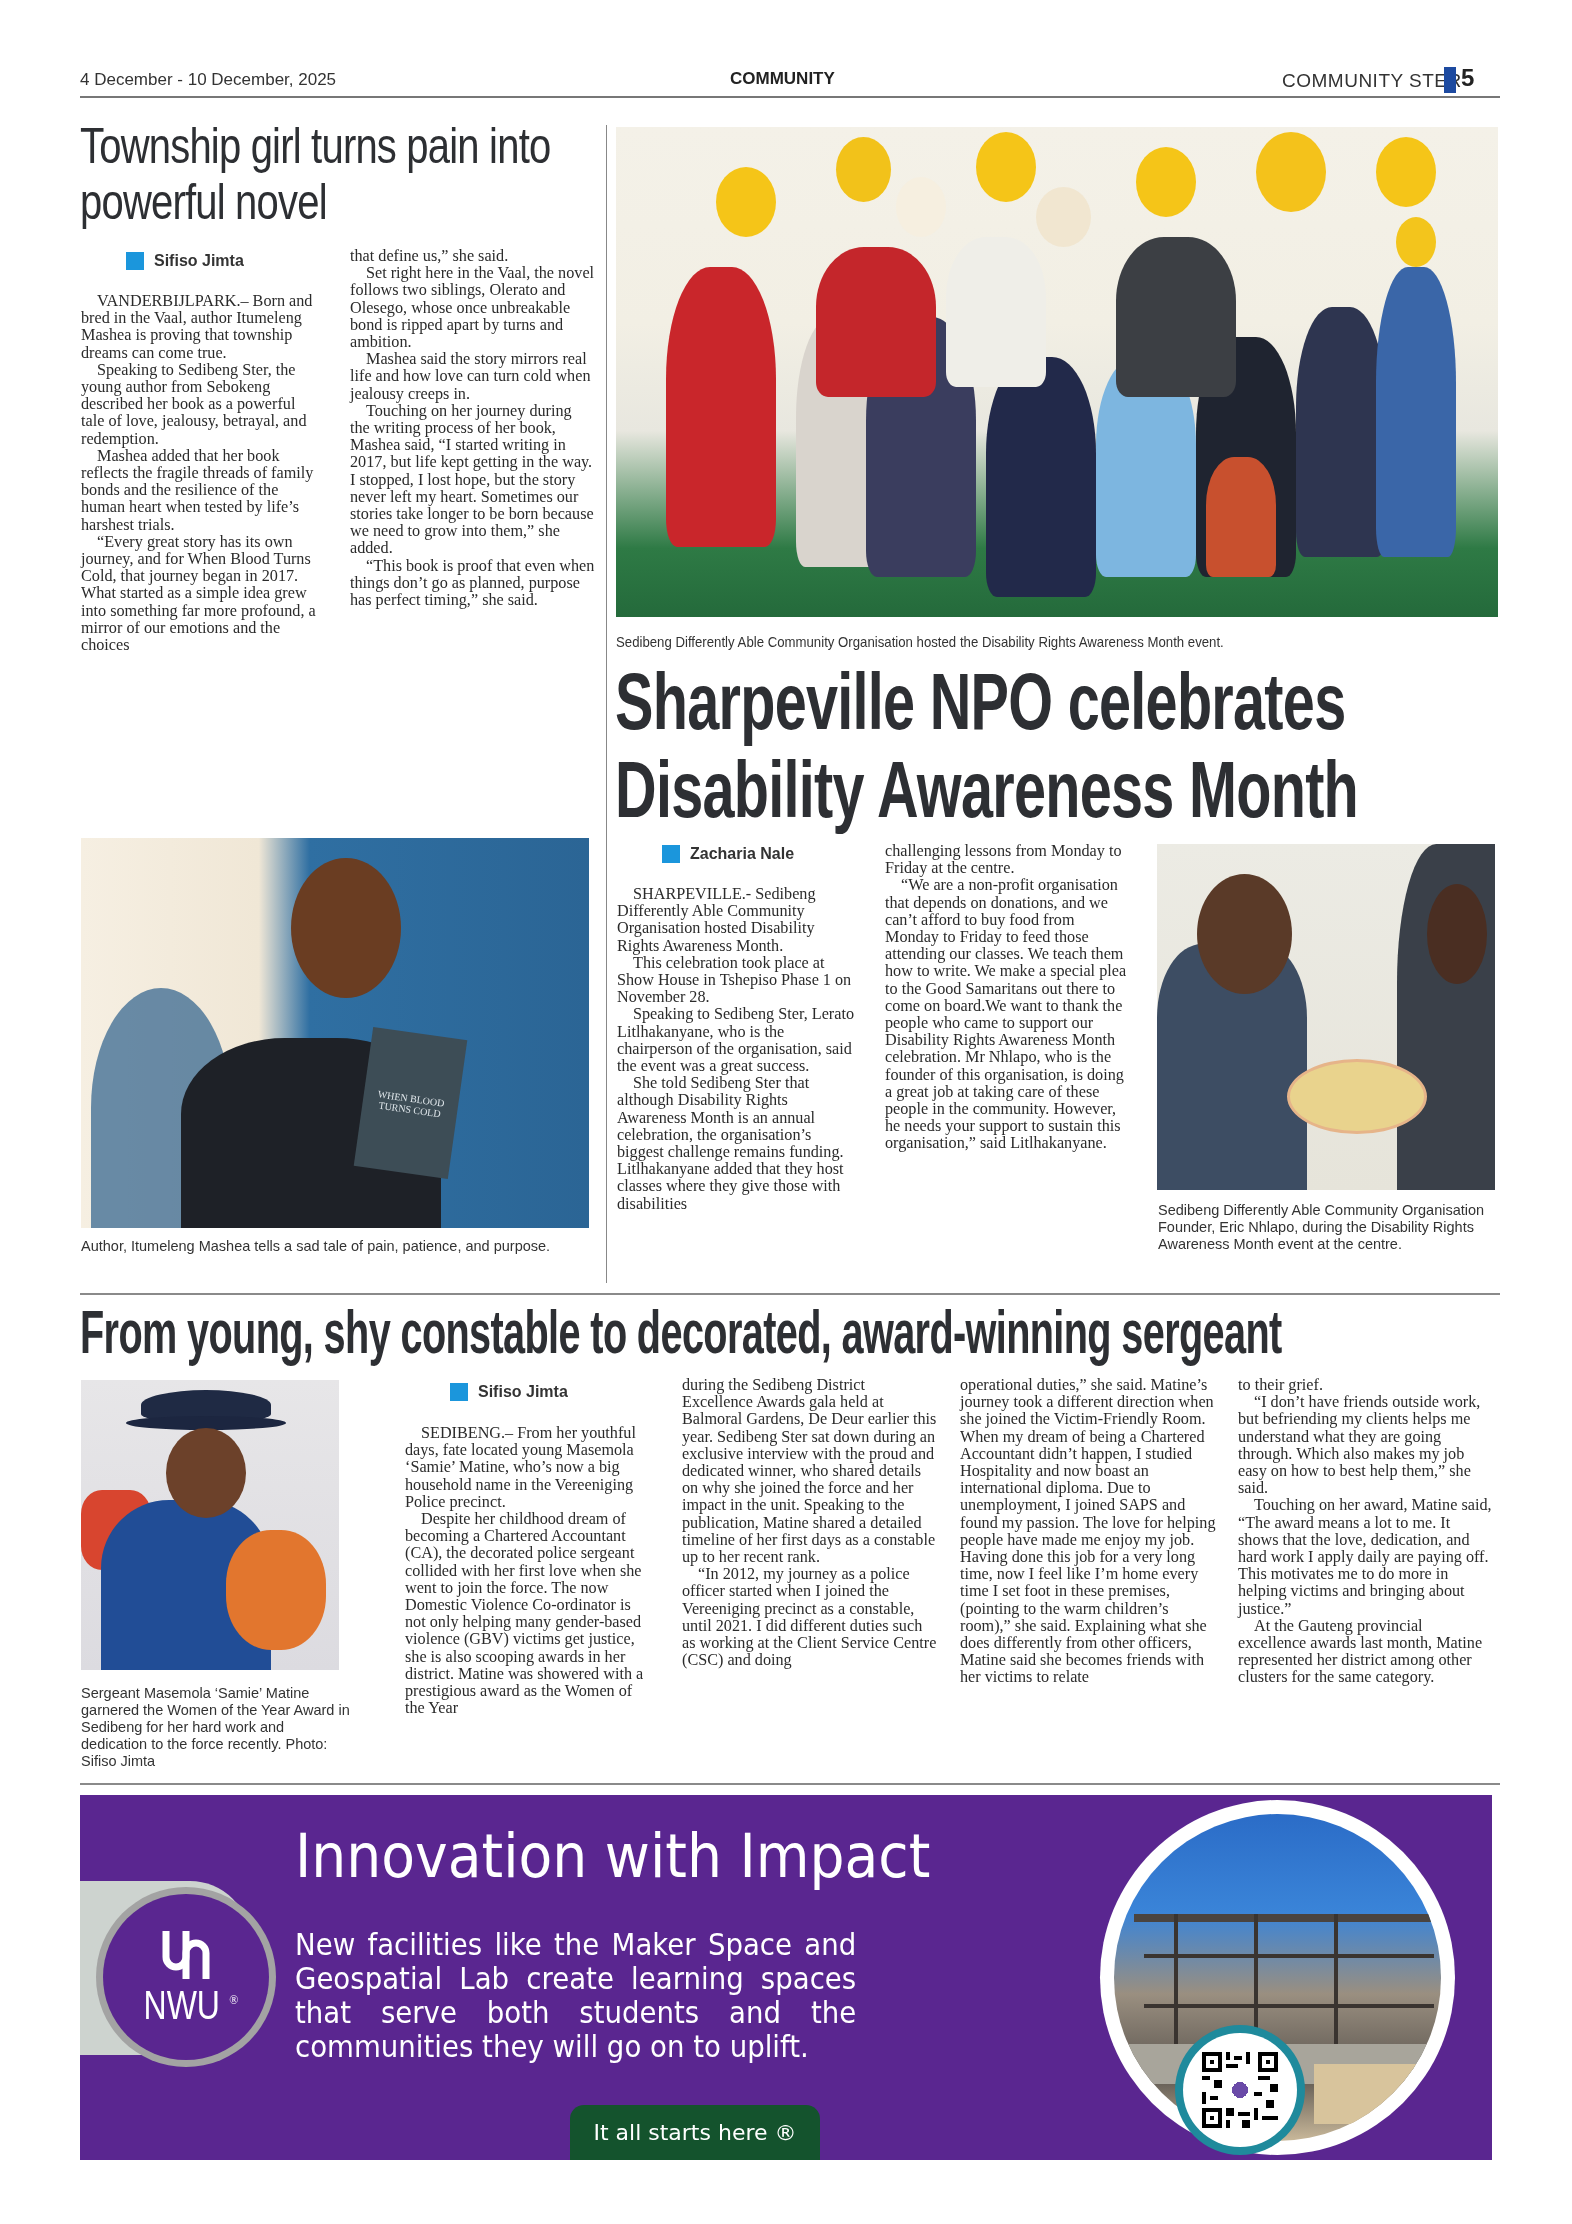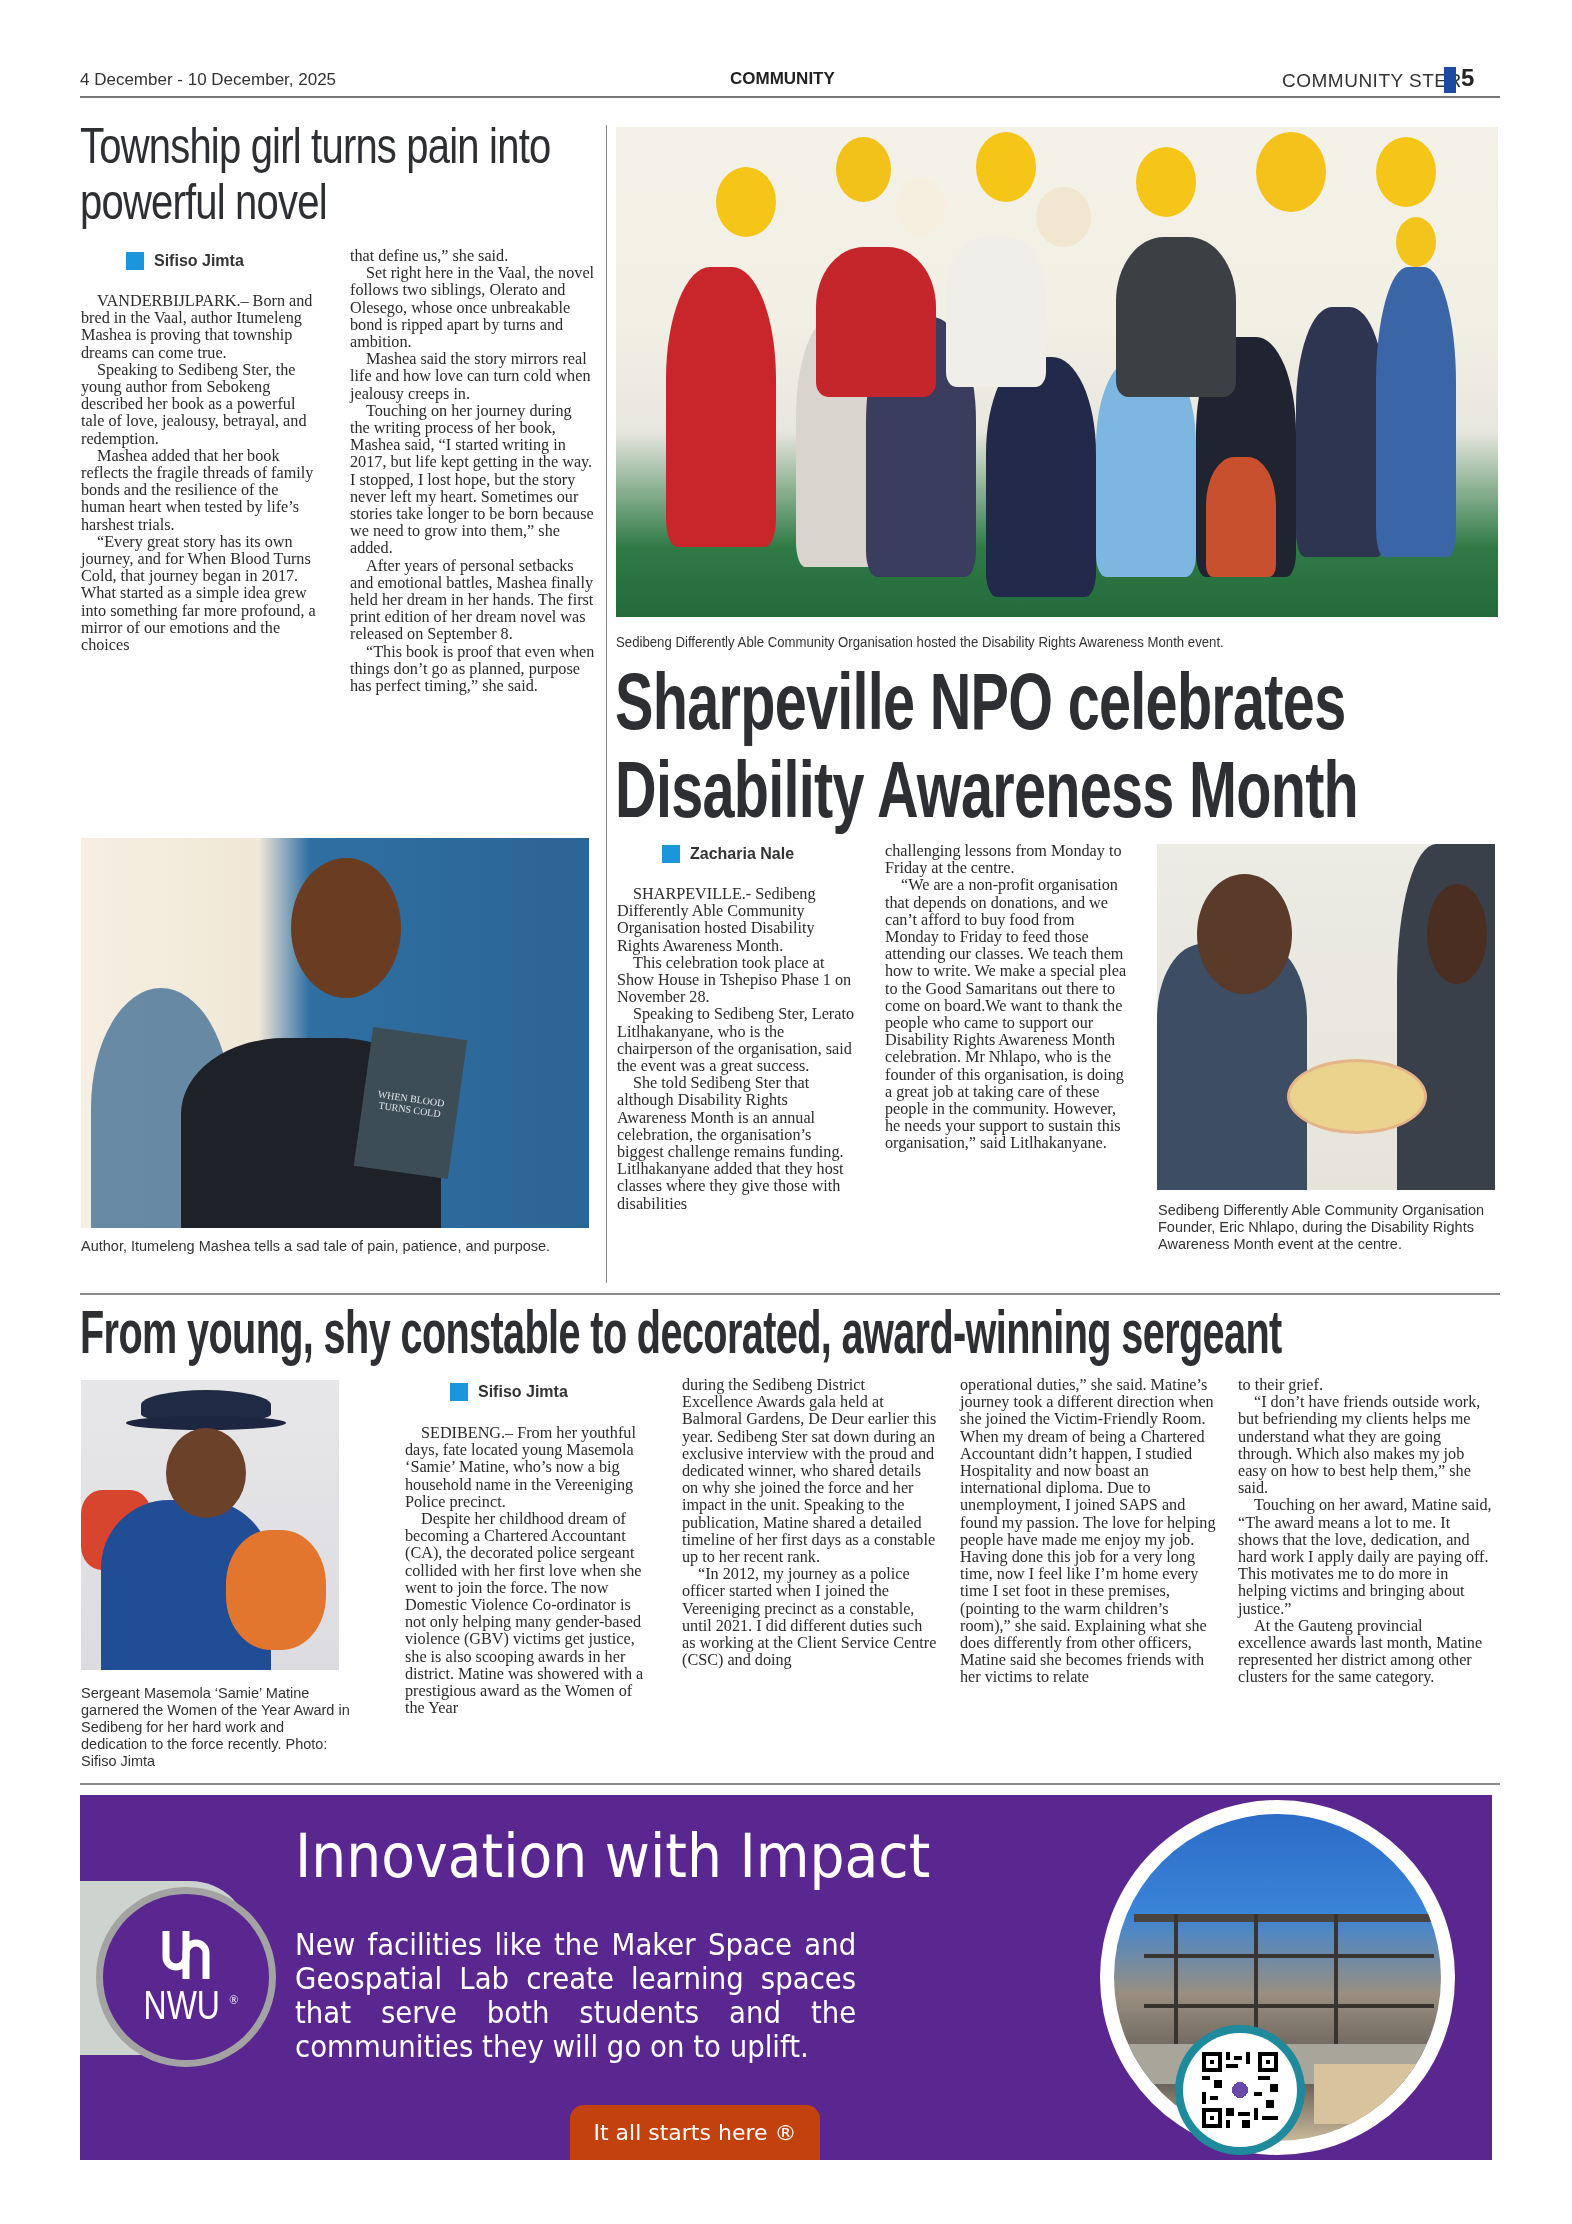--- a/index.html
+++ b/index.html
@@ -45,21 +45,21 @@
   .photo-officer { background: linear-gradient(180deg, #e7e6e8 0%, #dcdbe0 100%); }
 
   
   .ad { left: 80px; top: 1795px; width: 1412px; height: 365px; background: #5a2690; overflow: hidden; }
   .ad-greybar { position: absolute; left: 0; top: 86px; width: 170px; height: 174px; background: #cdd3cf; border-radius: 0 60px 60px 0; }
   .ad-logo { position: absolute; left: 16px; top: 92px; width: 180px; height: 180px; border-radius: 50%; background: #a3a3a3; display: flex; align-items: center; justify-content: center; }
   .ad-logo-inner { width: 166px; height: 166px; border-radius: 50%; background: #5a2690; display: flex; flex-direction: column; align-items: center; justify-content: center; color: #fff; }
   .ad-logo-text { font-family: "Liberation Sans", sans-serif; font-size: 40px; color: #fff; transform: scaleX(0.8); }
   .ad-title { position: absolute; left: 215px; top: 26px; font-family: "DejaVu Sans", sans-serif; font-size: 60px; color: #fff; transform: scaleX(0.92); transform-origin: left top; white-space: nowrap; }
   .ad-body { position: absolute; left: 215px; top: 133px; width: 562px; font-family: "DejaVu Sans", sans-serif; font-size: 30px; line-height: 34px; color: #fff; text-align: justify; transform: scaleX(0.92); transform-origin: left top; width: 610px; }
-  .ad-cta { position: absolute; left: 490px; top: 310px; width: 250px; height: 55px; background: #c2410c; border-radius: 14px 14px 0 0; color: #fff; font-family: "DejaVu Sans", sans-serif; font-size: 22px; display: flex; align-items: center; justify-content: center; }
+  .ad-cta { position: absolute; left: 490px; top: 310px; width: 250px; height: 55px; background: #14532d; border-radius: 14px 14px 0 0; color: #fff; font-family: "DejaVu Sans", sans-serif; font-size: 22px; display: flex; align-items: center; justify-content: center; }
   .ad-photo-circle { position: absolute; left: 1020px; top: 5px; width: 355px; height: 355px; border-radius: 50%; background: #fff; }
   .ad-photo-inner { position: absolute; left: 14px; top: 14px; width: 327px; height: 327px; border-radius: 50%; overflow: hidden; background: linear-gradient(180deg, #2b6cc7 0%, #3a84d8 30%, #9a8f80 55%, #5c5650 80%, #c9b89a 100%); }
   .ad-qr-circle { position: absolute; left: 1095px; top: 230px; width: 130px; height: 130px; border-radius: 50%; background: #1f8a9c; }
   .ad-qr-inner { position: absolute; left: 8px; top: 8px; width: 114px; height: 114px; border-radius: 50%; background: #fff; display: flex; align-items: center; justify-content: center; }
 </style>
 </head>
 <body>
 
 <div class="abs hdr-date">4 December - 10 December, 2025</div>
 <div class="abs hdr-section">COMMUNITY</div>
@@ -83,21 +83,20 @@
   <p>Speaking to Sedibeng Ster, the young author from Sebokeng described her book as a powerful tale of love, jealousy, betrayal, and redemption.</p>
   <p>Mashea added that her book reflects the fragile threads of family bonds and the resilience of the human heart when tested by life’s harshest trials.</p>
   <p>“Every great story has its own journey, and for When Blood Turns Cold, that journey began in 2017. What started as a simple idea grew into something far more profound, a mirror of our emotions and the choices</p>
 </div>
 
 <div class="abs col" style="left:350px; top:248px; width:245px;">
   <p class="noindent">that define us,” she said.</p>
   <p>Set right here in the Vaal, the novel follows two siblings, Olerato and Olesego, whose once unbreakable bond is ripped apart by turns and ambition.</p>
   <p>Mashea said the story mirrors real life and how love can turn cold when jealousy creeps in.</p>
   <p>Touching on her journey during the writing process of her book, Mashea said, “I started writing in 2017, but life kept getting in the way. I stopped, I lost hope, but the story never left my heart. Sometimes our stories take longer to be born because we need to grow into them,” she added.</p>
-  <p>After years of personal setbacks and emotional battles, Mashea finally held her dream in her hands. The first print edition of her dream novel was released on September 8.</p>
   <p>“This book is proof that even when things don’t go as planned, purpose has perfect timing,” she said.</p>
 </div>
 
 <div class="abs photo photo-author" style="left:81px; top:838px; width:508px; height:390px;">
   <div class="abs" style="left:10px; top:150px; width:140px; height:240px; background:#2c5f8c; border-radius:50% 50% 0 0; opacity:0.7;"></div>
   <div class="abs" style="left:100px; top:200px; width:260px; height:190px; background:#1e2127; border-radius:40% 40% 0 0;"></div>
   <div class="abs" style="left:210px; top:20px; width:110px; height:140px; background:#6a3d22; border-radius:50%;"></div>
   <div class="abs" style="left:282px; top:195px; width:95px; height:140px; background:#3d4d56; transform:rotate(8deg); color:#dfe6ea; font-size:10px; font-family:'Liberation Serif',serif; text-align:center; padding-top:60px;">WHEN BLOOD TURNS COLD</div>
 </div>
 <div class="abs caption" style="left:81px; top:1238px; width:500px;">Author, Itumeleng Mashea tells a sad tale of pain, patience, and purpose.</div>

